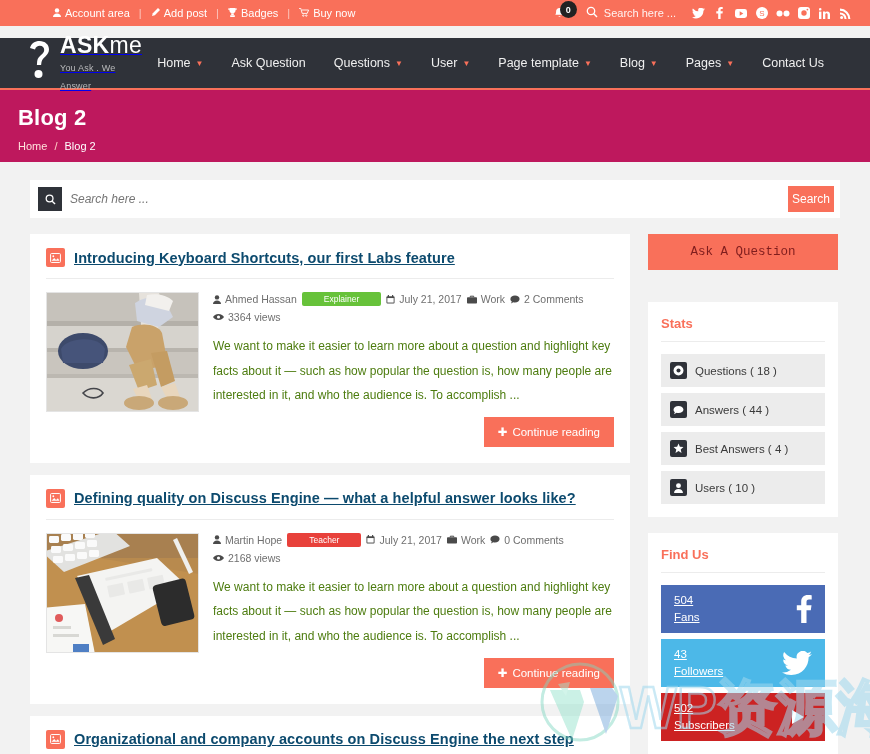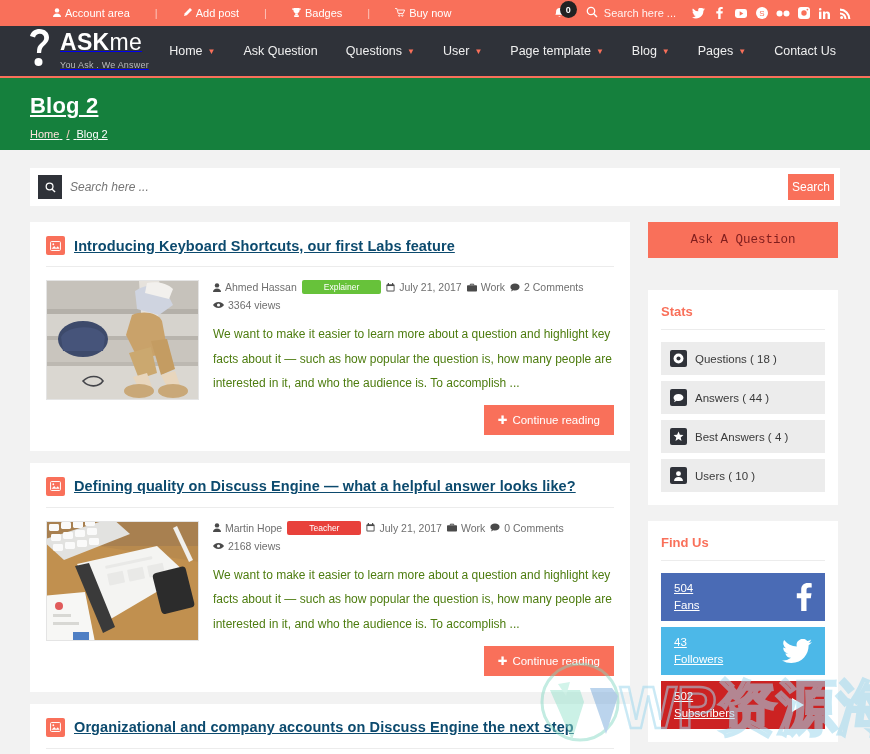--- a/index.html
+++ b/index.html
@@ -15,21 +15,21 @@
     height: 26px;
     background: #f9705a;
     display: flex;
     align-items: center;
     justify-content: space-between;
     padding: 0 14px;
     color: #fff;
     font-size: 11px;
     position: relative;
   }
-  .topbar-left { display: flex; align-items: center; gap: 16px; margin-left: 30px; }
+  .topbar-left { display: flex; align-items: center; gap: 0; margin-left: 30px; }
   .tb-link {
     display: flex; align-items: center; gap: 4px;
     color: #fff; text-decoration: none; padding: 0 9px;
     font-size: 11px; white-space: nowrap;
   }
   .tb-sep { color: rgba(255,255,255,.6); font-size: 11px; }
   .topbar-right { display: flex; align-items: center; gap: 0; }
   .bell-wrap { position: relative; width: 34px; height: 26px; display:flex; align-items:center; justify-content:center;}
   .bell-badge {
     position: absolute; left: 10px; top: 1px;
@@ -49,43 +49,43 @@
   }
   .social svg { fill: #fff; }
 
   
   .header {
     height: 52px;
     background: #2f3239;
     display: flex;
     align-items: center;
     justify-content: space-between;
-    padding: 0 20px 0 28px;
+    padding: 0 32px 0 28px;
     border-bottom: 2px solid #f9705a;
+    margin-top: 12px;
   }
   .logo { display: flex; align-items: center; gap: 10px; }
   .logo-q { font-size: 34px; color: #fff; line-height: 1; font-weight: 300; margin-top:-2px;}
   .logo-text .l1 { color: #fff; font-size: 23px; font-weight: bold; letter-spacing: .3px; line-height: 1; }
   .logo-text .l1 .thin { font-weight: 300; }
   .logo-text .l2 { color: #b8b9bb; font-size: 9px; margin-top: 3px; letter-spacing: .2px;}
   .nav { display: flex; align-items: center; }
   .nav a {
     color: #f0f0f0; text-decoration: none; font-size: 12.5px;
     padding: 0 14px; display: flex; align-items: center; gap: 5px;
     white-space: nowrap;
   }
   .caret { font-size: 8px; color: #f9705a; }
 
   
   .banner {
-    background: #15803d;
+    background: #be185d;
     height: 72px;
-    padding: 15px 0 0 30px;
+    padding: 15px 0 0 18px;
     color: #fff;
-    text-decoration: underline;
   }
   .banner h1 { font-size: 22px; font-weight: bold; letter-spacing: .2px; }
   .crumbs { margin-top: 9px; font-size: 11px; color: #ffe2dc; }
   .crumbs a { color: #ffe2dc; text-decoration: none; }
   .crumbs .sl { margin: 0 4px; color: #ffcfc5; }
   .crumbs .cur { color: #fff; }
 
   
   .wrap { padding: 18px 30px 0 30px; }
 

